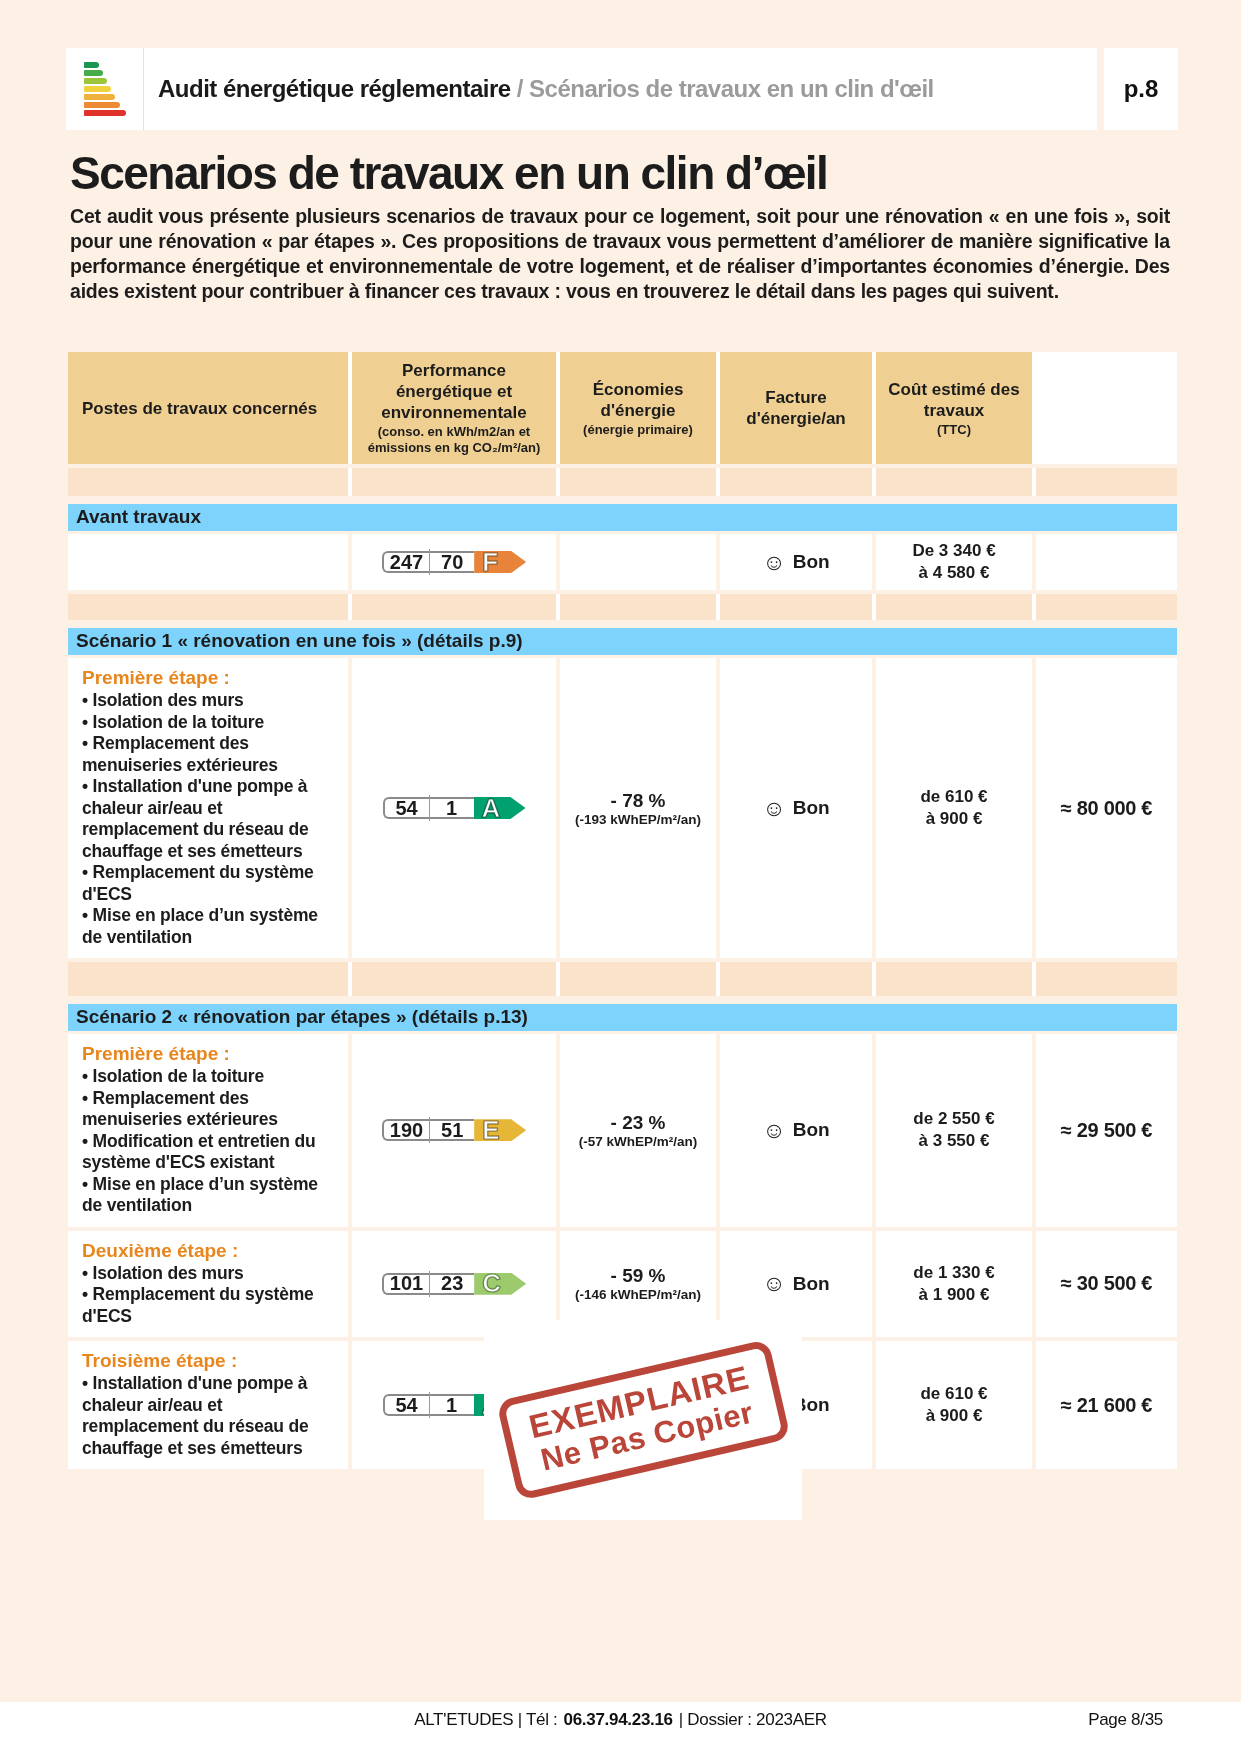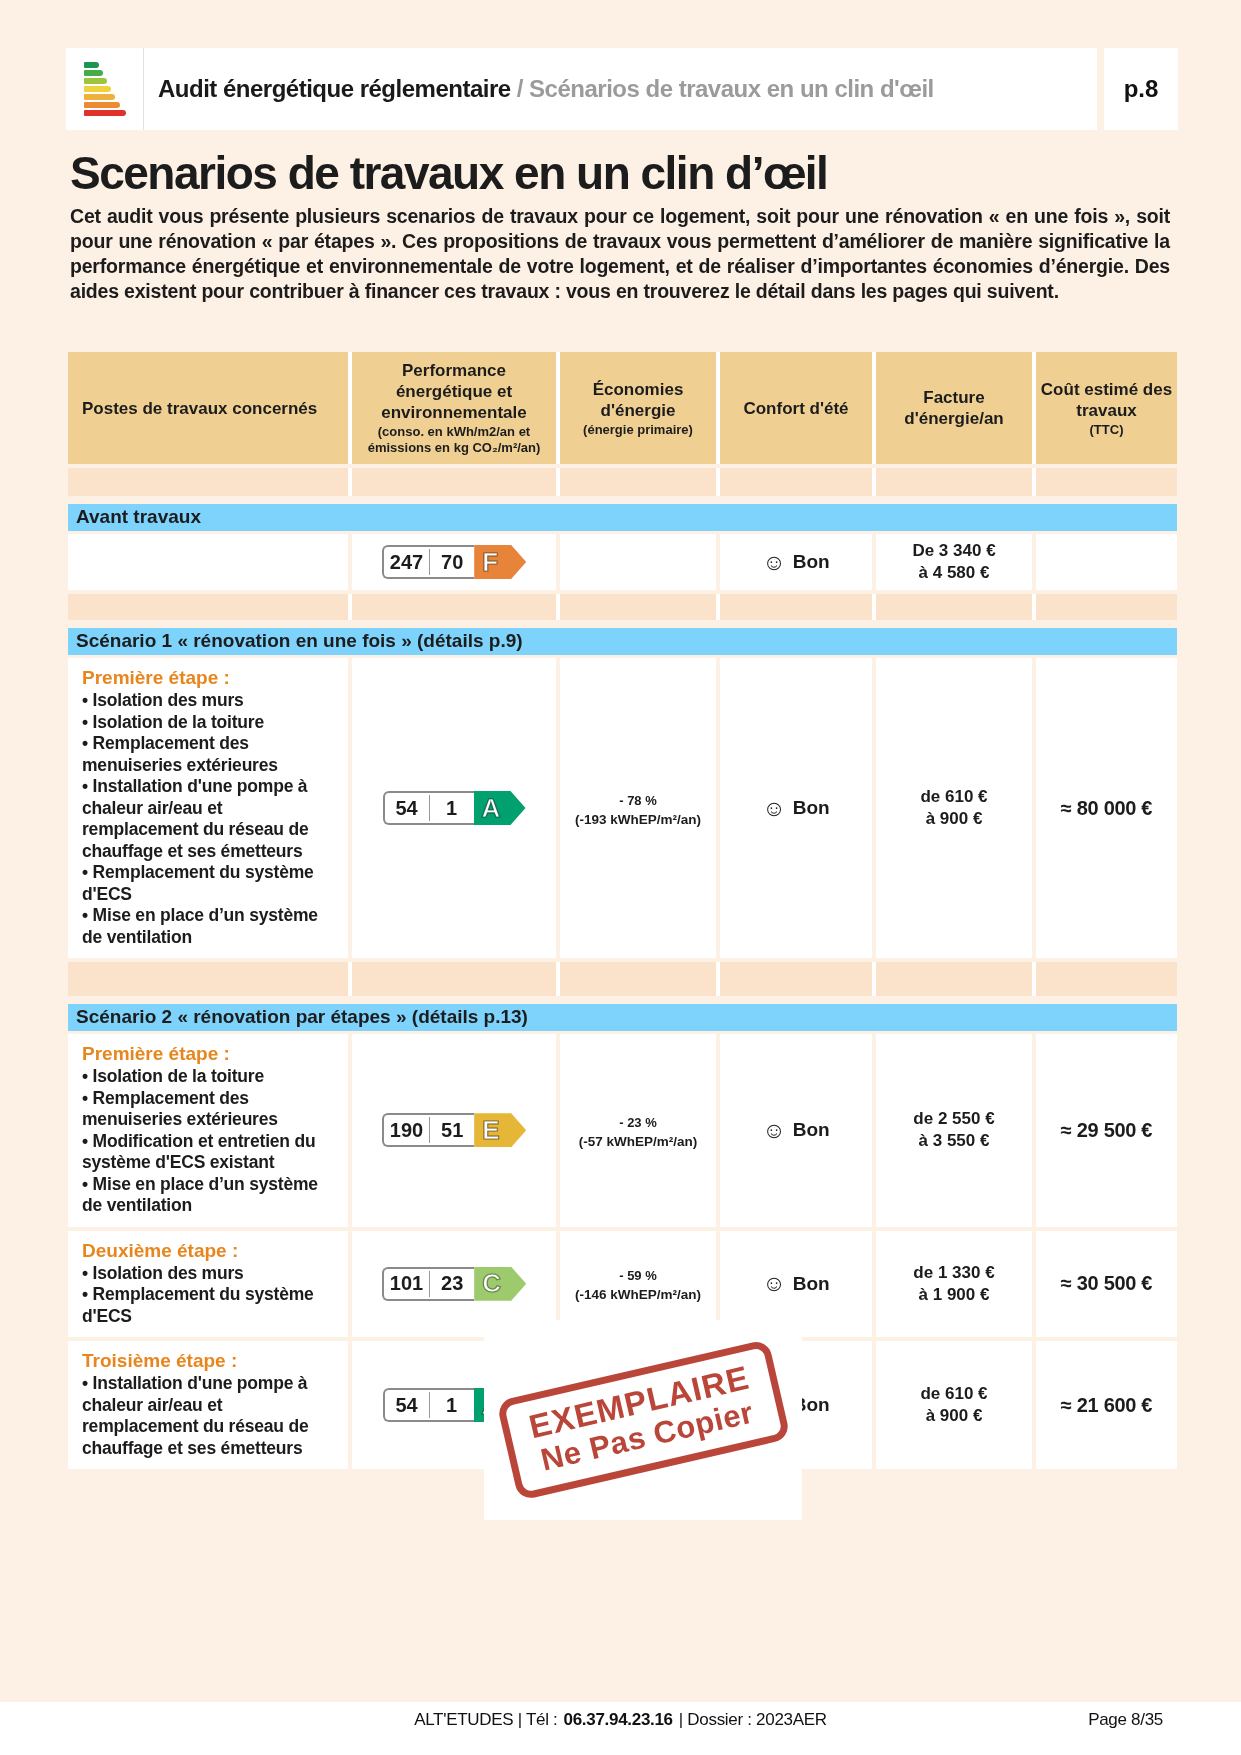--- a/index.html
+++ b/index.html
@@ -41,29 +41,29 @@
   .drow .cell { background:#ffffff; display:flex; flex-direction:column; align-items:center; justify-content:center; text-align:center; padding:6px 4px; }
   .drow .cell.posts { align-items:flex-start; justify-content:flex-start; text-align:left; padding:8px 8px 10px 14px; }
   .etape-title { color:#e8861d; font-size:19px; font-weight:bold; line-height:24px; }
   .post-item { font-size:17.5px; font-weight:bold; color:#1c1c1c; line-height:21.5px; letter-spacing:-0.2px; }
   .row-avant .cell { min-height:54px; }
   .row-s1 .cell { min-height:256px; }
   .row-s2a .cell { min-height:160px; }
   .row-s2b .cell { min-height:86px; }
   .row-s2c .cell { min-height:100px; }
 
-  .eco-main { font-size:13px; font-weight:bold; color:#1c1c1c; line-height:23px; }
+  .eco-main { font-size:19px; font-weight:bold; color:#1c1c1c; line-height:23px; }
   .eco-sub { font-size:13.5px; font-weight:bold; color:#1c1c1c; line-height:16px; }
   .confort { display:flex; align-items:center; gap:7px; font-size:19px; font-weight:bold; color:#1c1c1c; }
   .smiley { font-size:23px; font-weight:normal; line-height:1; }
   .facture-line { font-size:17px; font-weight:bold; color:#1c1c1c; line-height:22px; }
   .cout { font-size:20px; font-weight:bold; color:#1c1c1c; letter-spacing:-0.3px; }
 
   
-  .elabel { display:inline-flex; align-items:stretch; height:34px; }
+  .elabel { display:inline-flex; align-items:stretch; height:22px; }
   .elabel-box { display:flex; align-items:center; background:#ffffff; border:2px solid #8a8a8a; border-radius:6px 0 0 6px; border-right:none; }
   .elabel-val { display:block; min-width:44px; padding:0 6px; text-align:center; font-size:20px; font-weight:bold; color:#1c1c1c; }
   .elabel-sep { width:1px; height:26px; background:#999; }
   .elabel-arrow { position:relative; width:52px; display:flex; align-items:center; padding-left:8px; clip-path:polygon(0 0, calc(100% - 15px) 0, 100% 50%, calc(100% - 15px) 100%, 0 100%); }
   .elabel-arrow span { color:#ffffff; font-size:26px; font-weight:800; -webkit-text-stroke:1.2px rgba(60,40,0,.55); text-shadow:0 0 1px rgba(0,0,0,.35); }
   .cls-F { background:#e8833a; } .cls-A { background:#00a16e; } .cls-E { background:#e6b637; } .cls-C { background:#9cca6d; }
   .cls-A span { -webkit-text-stroke-color:rgba(0,70,45,.7); } .cls-C span { -webkit-text-stroke-color:rgba(60,100,30,.7); }
 
   
   .stamp-box { position:absolute; top:1320px; left:484px; width:318px; height:200px; background:#ffffff; display:flex; align-items:center; justify-content:center; }
@@ -114,23 +114,20 @@
         </div>
         <div class="cell">
           <div class="h-label">Performance énergétique et environnementale</div>
           <div class="h-sub">(conso. en kWh/m2/an et émissions en kg CO₂/m²/an)</div>
         </div>
         <div class="cell">
           <div class="h-label">Économies d'énergie</div>
           <div class="h-sub">(énergie primaire)</div>
         </div>
         <div class="cell">
-          <div class="h-label">Confort d'été</div>
-        </div>
-        <div class="cell">
           <div class="h-label">Facture d'énergie/an</div>
         </div>
         <div class="cell">
           <div class="h-label">Coût estimé des travaux</div>
           <div class="h-sub">(TTC)</div>
         </div>
       </div>
 
       <div class="trow spacer-row sp1 row-wrap-white">
         <div class="cell"></div>

